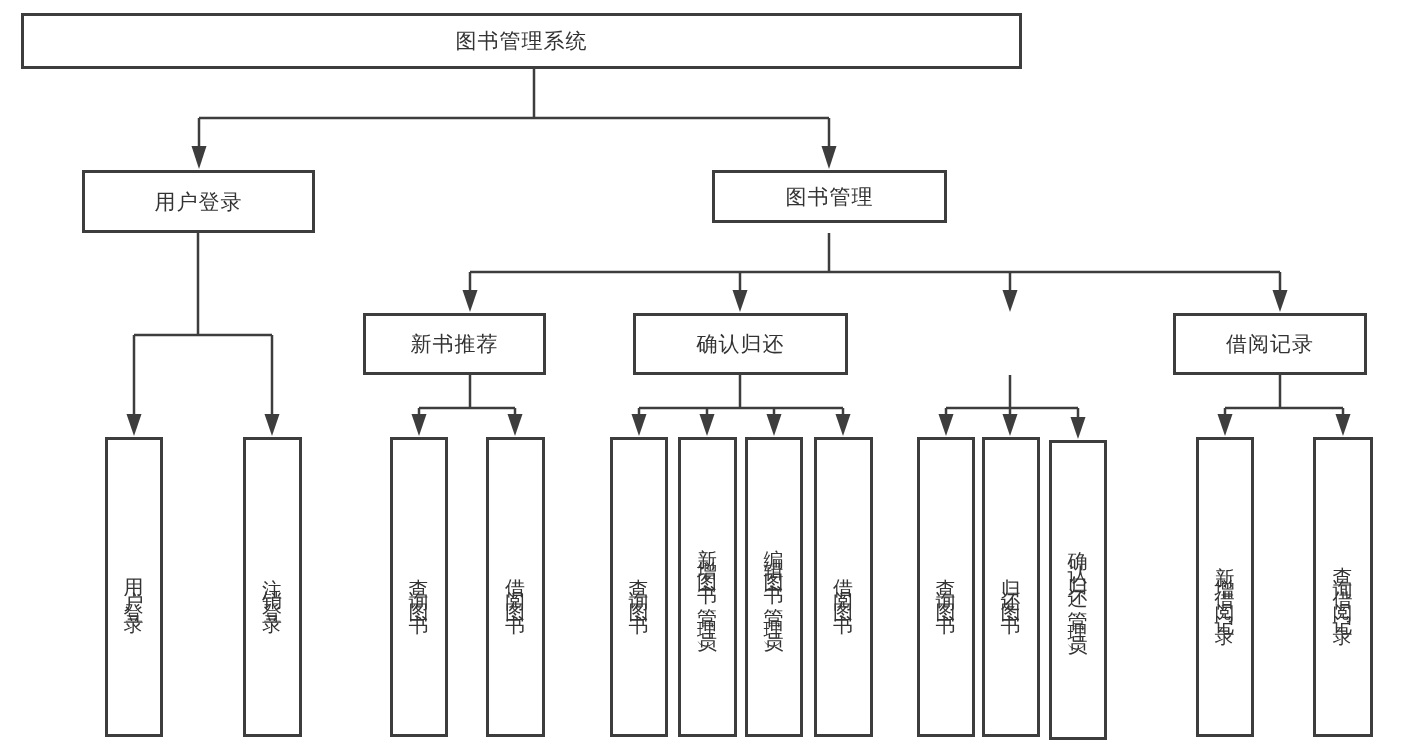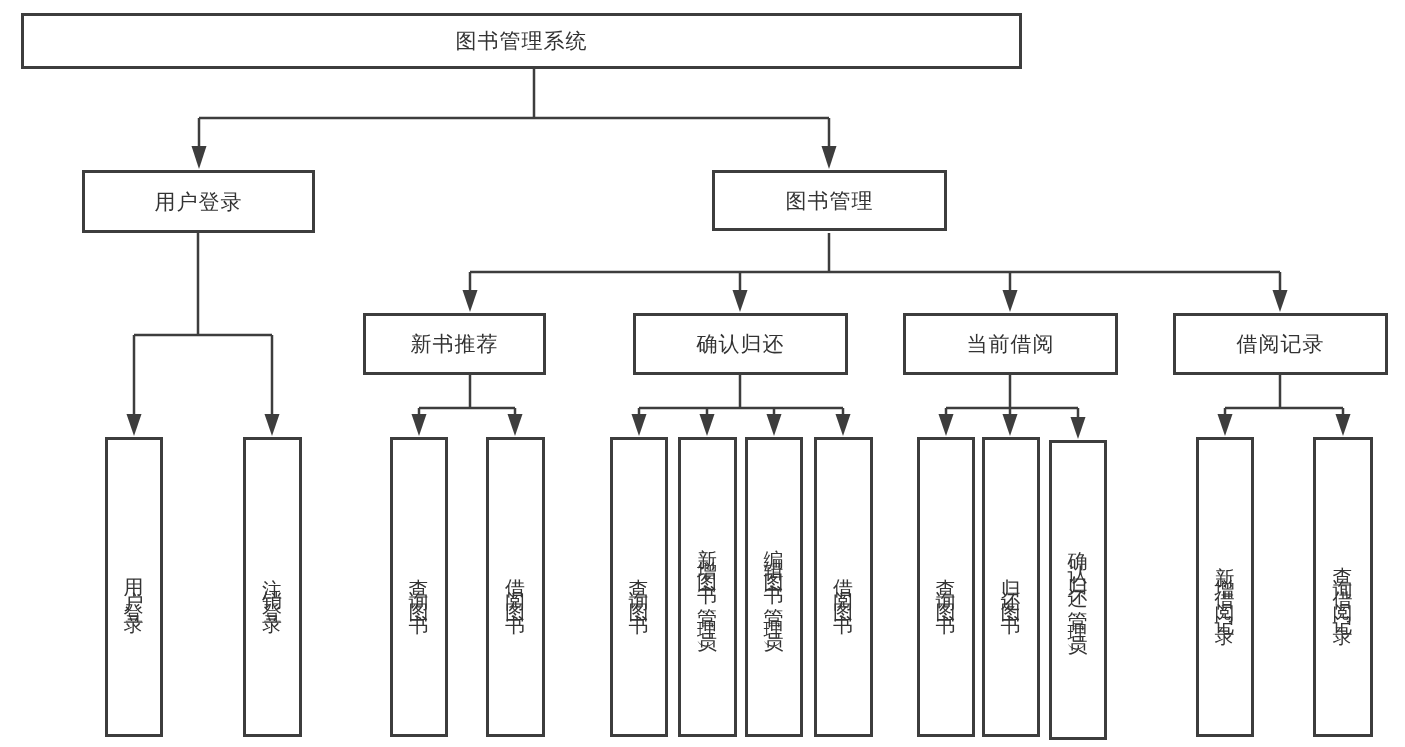--- a/index.html
+++ b/index.html
@@ -123,34 +123,31 @@
     </g>
   </svg>
 
   <div class="box" style="left:21px;top:13px;width:1001px;height:56px;">
     <span class="hlabel">图书管理系统</span>
   </div>
 
   <div class="box" style="left:82px;top:170px;width:233px;height:63px;">
     <span class="hlabel">用户登录</span>
   </div>
-  <div class="box" style="left:712px;top:170px;width:235px;height:61px;">
+  <div class="box" style="left:712px;top:170px;width:235px;height:53px;">
     <span class="hlabel">图书管理</span>
   </div>
 
   <div class="box" style="left:363px;top:313px;width:183px;height:62px;">
     <span class="hlabel">新书推荐</span>
   </div>
   <div class="box" style="left:633px;top:313px;width:215px;height:62px;">
     <span class="hlabel">确认归还</span>
   </div>
-  <div class="box" style="left:903px;top:313px;width:215px;height:62px;">
-    <span class="hlabel">当前借阅</span>
-  </div>
-  <div class="box" style="left:1173px;top:313px;width:215px;height:62px;">
+  <div class="box" style="left:1173px;top:313px;width:194px;height:62px;">
     <span class="hlabel">借阅记录</span>
   </div>
 
   <div class="box" style="left:105px;top:437px;width:58px;height:300px;">
     <span class="vlabel">用户登录</span>
   </div>
   <div class="box" style="left:243px;top:437px;width:59px;height:300px;">
     <span class="vlabel">注销登录</span>
   </div>
 

